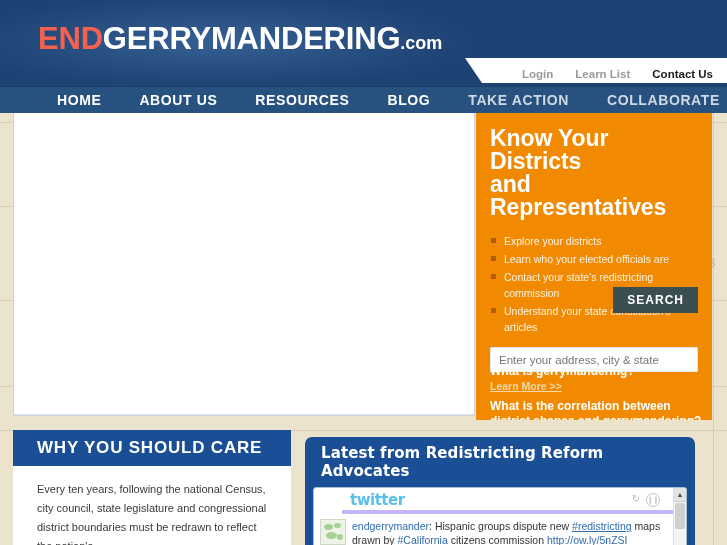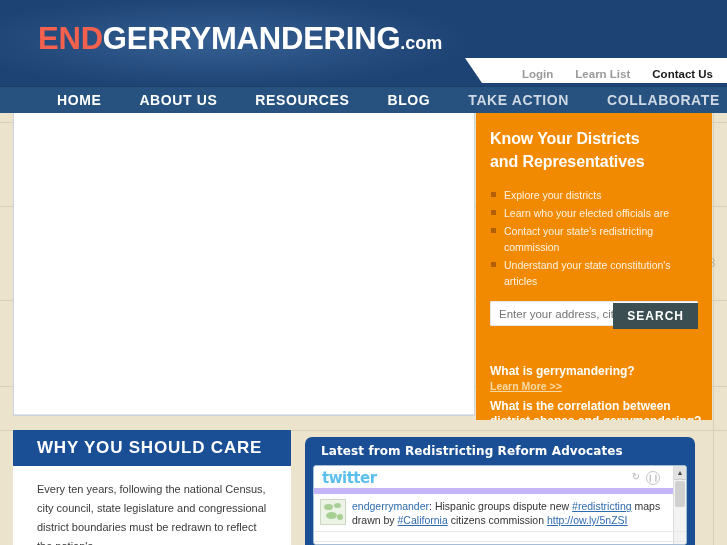--- a/index.html
+++ b/index.html
@@ -65,41 +65,41 @@
   #content-panel .panel-footline{
     position:absolute;left:0;bottom:0;width:100%;height:1px;background:#dde3ea;
   }
   
   #orange{
     position:absolute;left:476px;top:113px;width:236px;height:307px;
     background:#f18a00;box-sizing:border-box;padding:14px 14px 0 14px;
     color:#ffffff;overflow:hidden;
   }
   #orange h2{
-    margin:0;font-size:16px;line-height:23px;font-weight:bold;color:#ffffff;
+    margin:0;font-size:23px;line-height:23px;font-weight:bold;color:#ffffff;
     letter-spacing:-0.1px;
   }
   #orange ul{margin:14px 0 0 0;padding:0;list-style:none;}
   #orange li{
     font-size:10.5px;line-height:16px;color:#fff3e2;position:relative;padding-left:14px;
     margin-bottom:2px;
   }
   #orange li:before{
     content:"";position:absolute;left:1px;top:5px;width:5px;height:5px;background:#b05f08;
   }
   #addr-input{
     display:block;width:208px;height:25px;margin-top:12px;box-sizing:border-box;
     border:1px solid #e6e6e6;background:#ffffff;color:#8e8e8e;font-size:11.5px;
     padding:0 8px;font-family:"Liberation Sans",sans-serif;border-radius:1px;
   }
   #search-btn{
     position:absolute;right:14px;top:174px;
     background:#3b4f52;color:#ffffff;border:none;
     font-size:12px;font-weight:bold;letter-spacing:1px;
-    padding:6px 14px;cursor:pointer;font-family:"Liberation Sans",sans-serif;margin-top:16px;
+    padding:6px 14px;cursor:pointer;font-family:"Liberation Sans",sans-serif;
   }
   .q-block{margin-top:26px;}
   .q-block .q-title{font-size:12px;font-weight:bold;line-height:15px;color:#ffffff;}
   .q-block .q-link{font-size:10.5px;font-weight:bold;color:#f6d9a4;display:block;margin-top:1px;}
   #q1{position:absolute;left:14px;top:225px;width:210px;}
   #q2{position:absolute;left:14px;top:260px;width:212px;}
   
   #care{
     position:absolute;left:13px;top:430px;width:278px;height:115px;
     background:#ffffff;box-sizing:border-box;
@@ -111,28 +111,28 @@
   #care .care-body{
     padding:14px 22px 0 24px;font-size:11px;line-height:19px;color:#3a3a3a;
   }
   
   #twitter-panel{
     position:absolute;left:305px;top:437px;width:390px;height:108px;
     background:#1a4e95;border-radius:7px 7px 0 0;box-sizing:border-box;
     padding:7px 8px 0 8px;overflow:hidden;
   }
   #twitter-panel .tp-title{
-    color:#ffffff;font-size:12px;font-weight:bold;padding:0 0 7px 8px;
+    color:#ffffff;font-size:15px;font-weight:bold;padding:0 0 7px 8px;
     font-family:"DejaVu Sans",sans-serif;letter-spacing:0.1px;
   }
   #tw-widget{
     background:#ffffff;border:1px solid #a8bcd4;border-radius:3px;
     height:80px;position:relative;overflow:hidden;box-sizing:border-box;
   }
-  #tw-head{height:22px;position:relative;border-bottom:6px solid #c4b5fd;}
+  #tw-head{height:22px;position:relative;border-bottom:4px solid #c4b5fd;margin-left:28px;}
   #tw-logo{
     position:absolute;left:8px;top:3px;color:#5bc0ed;font-size:15px;font-weight:bold;
     font-family:"DejaVu Sans",sans-serif;letter-spacing:-0.5px;
   }
   .tw-icon{position:absolute;top:5px;width:12px;height:12px;color:#b7b7b7;font-size:10px;
     text-align:center;line-height:12px;}
   #tw-refresh{right:44px;}
   #tw-pause{right:26px;border:1px solid #c4c4c4;border-radius:50%;font-size:7px;}
   #tw-scroll{
     position:absolute;right:0;top:0;width:13px;height:100%;background:#f3f3f3;

